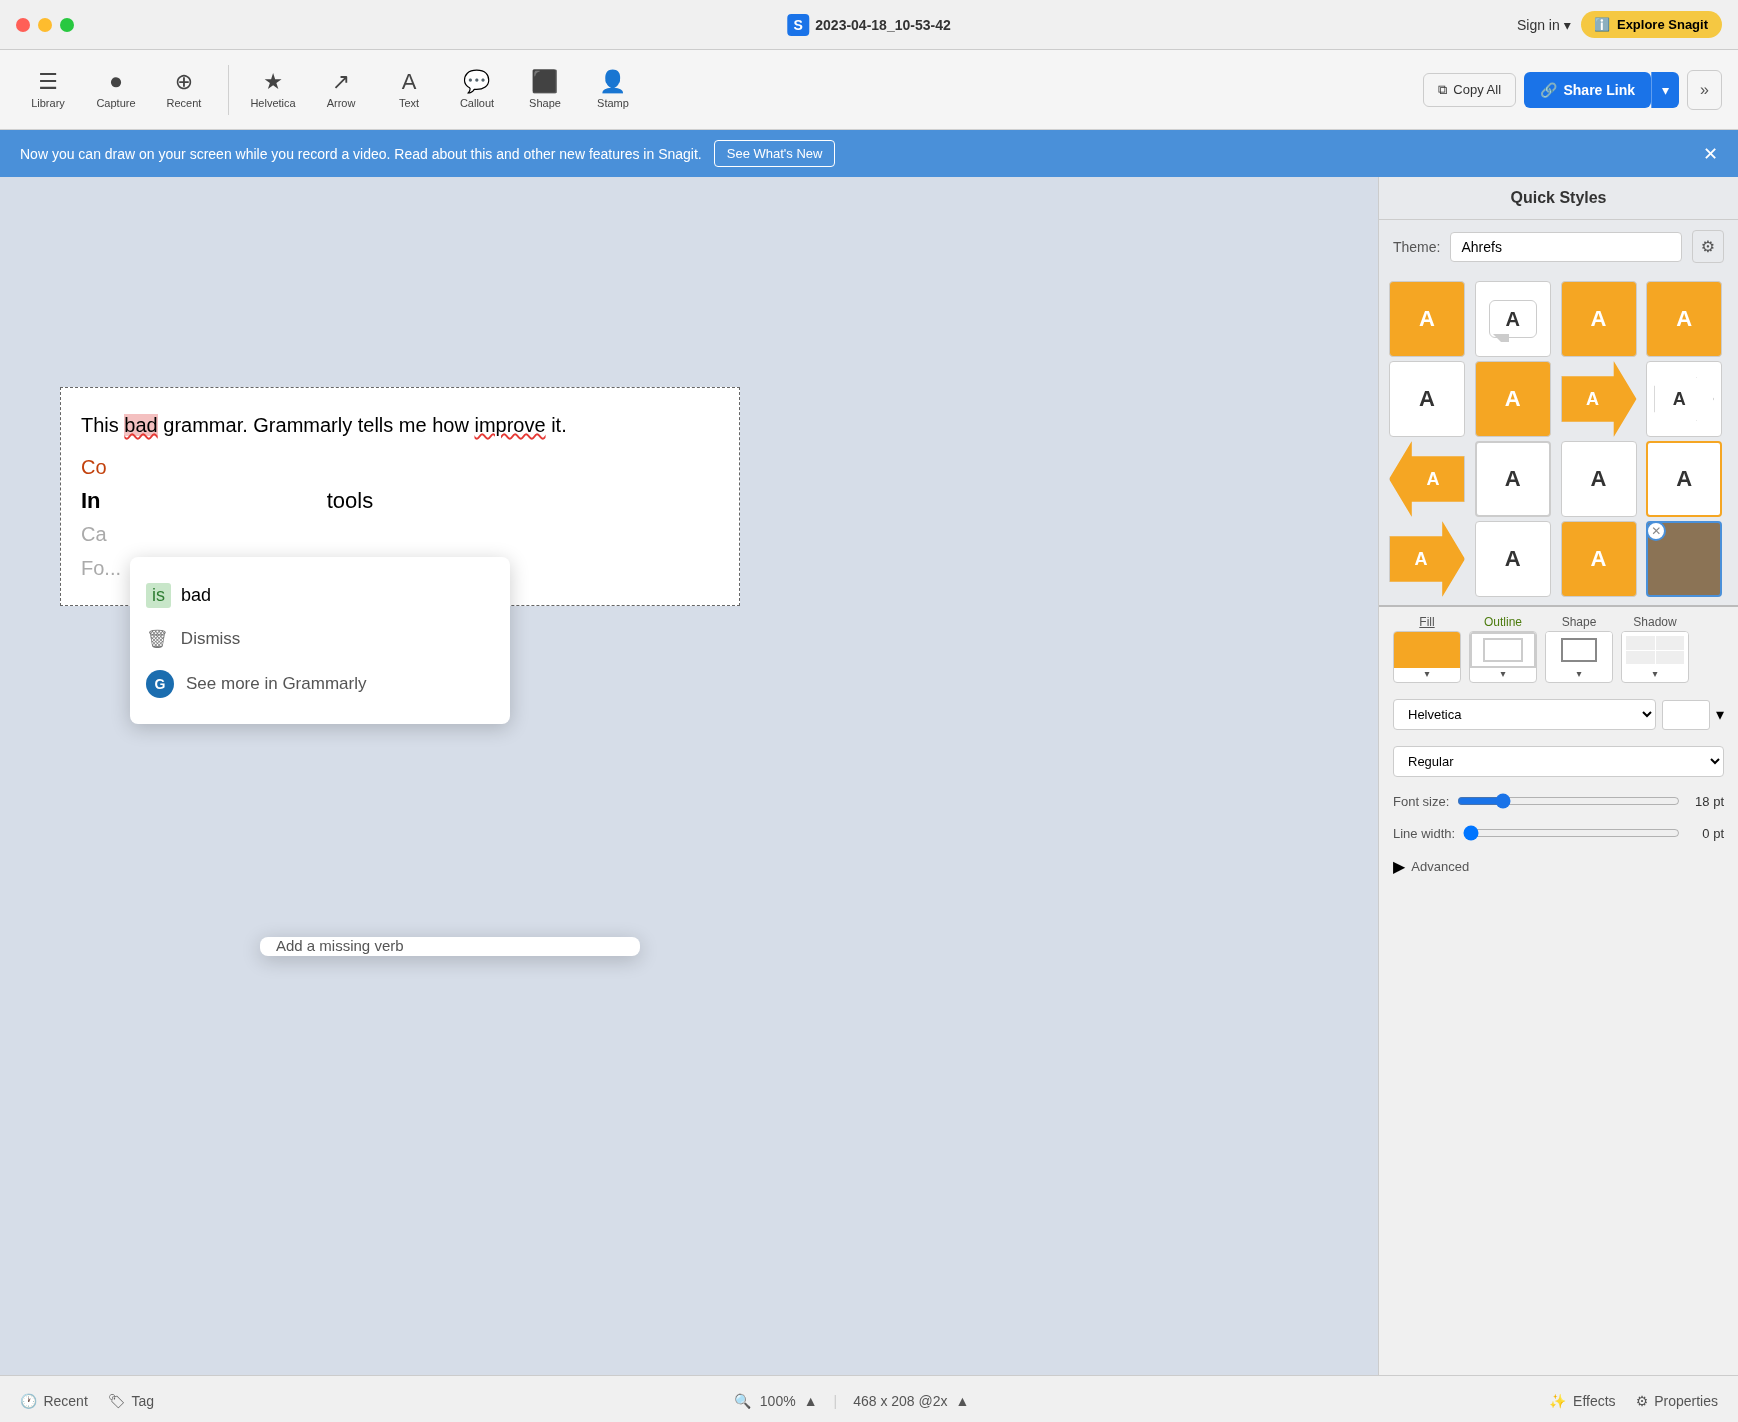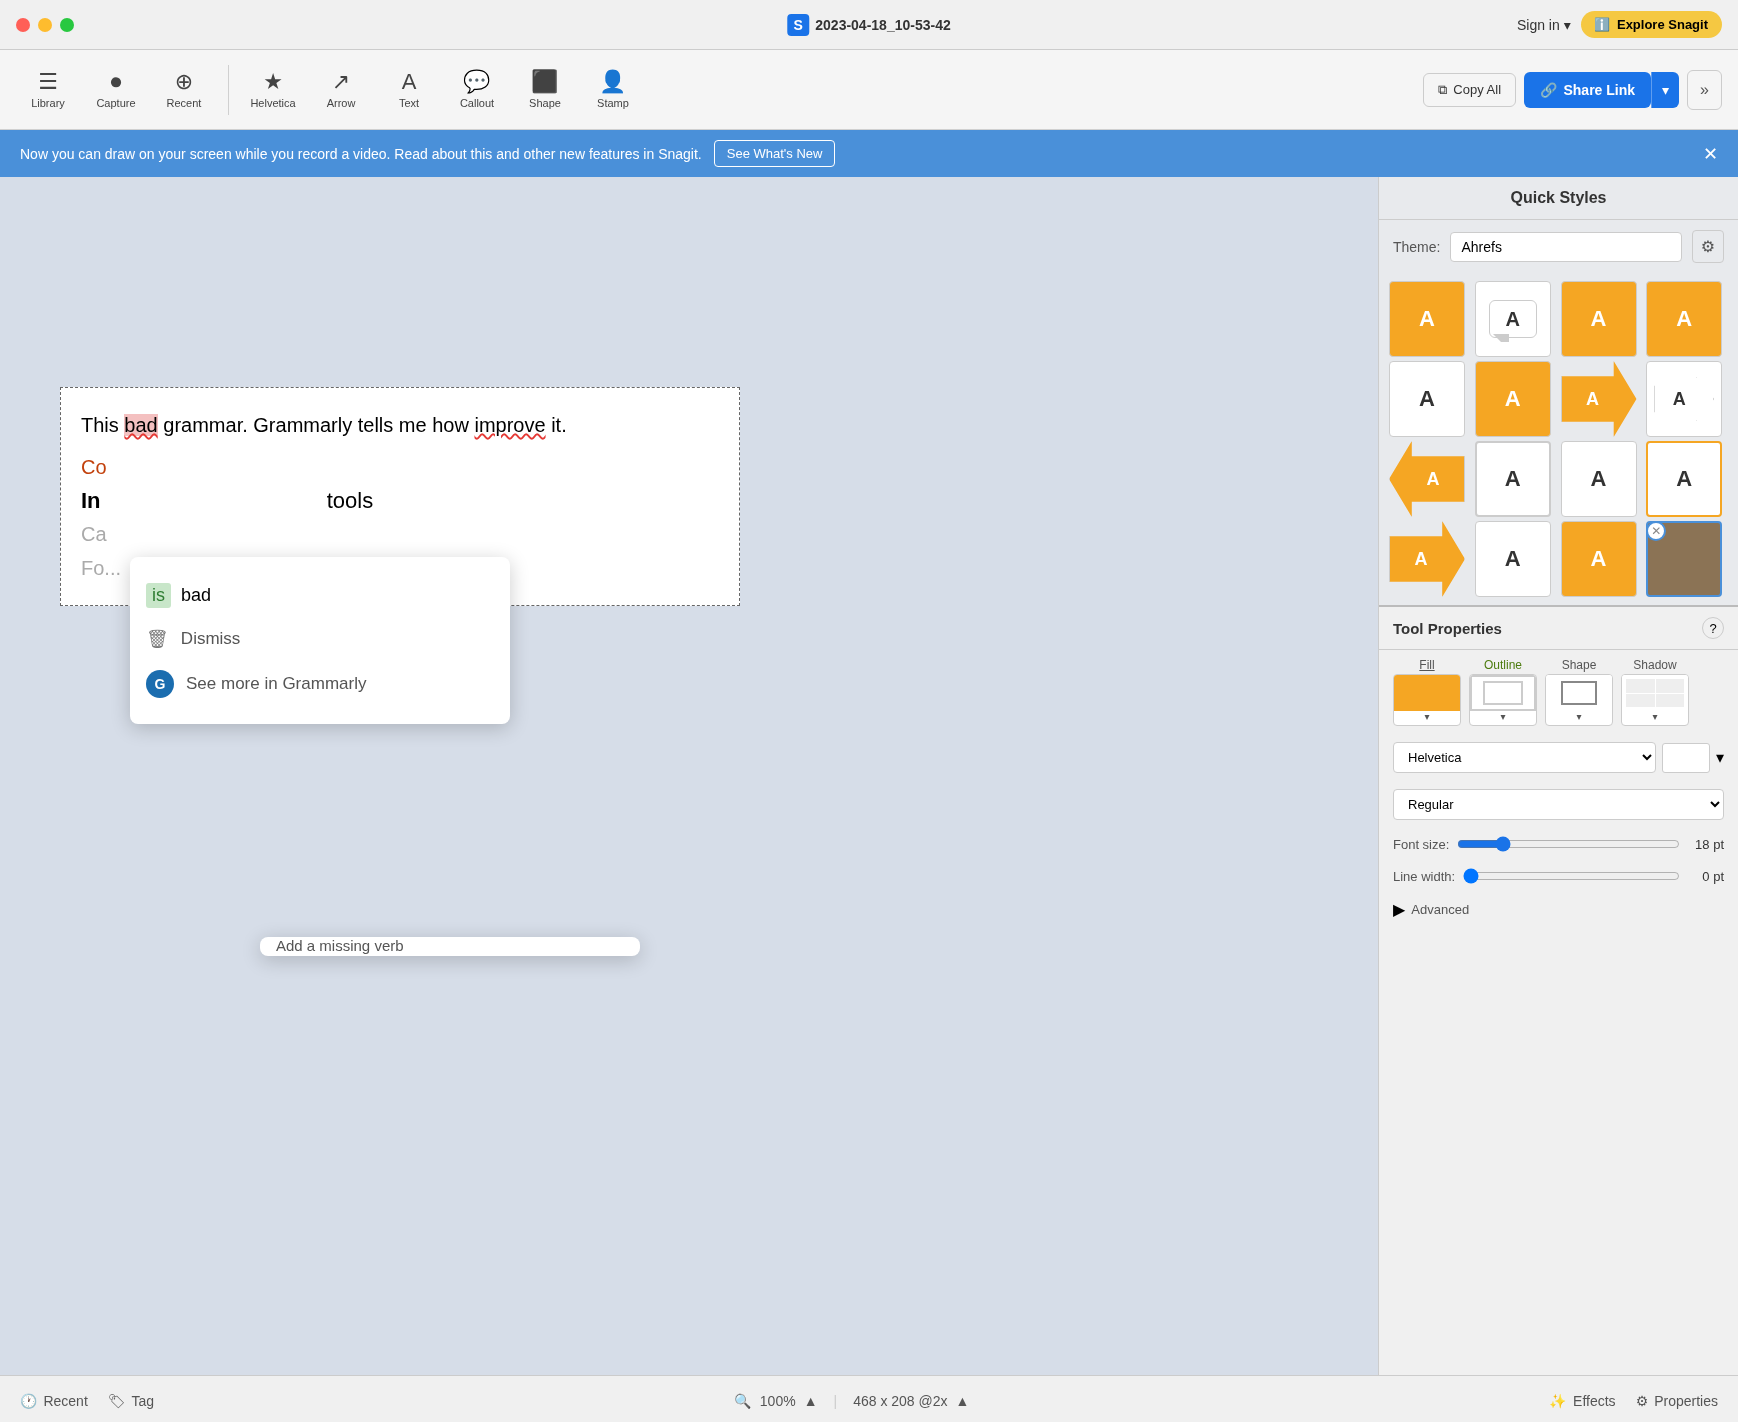--- a/index.html
+++ b/index.html
@@ -476,24 +476,20 @@
         <span style="font-size:22px;font-weight:bold;color:white;">A</span>
       </div>
       <div class="style-cell selected" style="background:#8b7355; position:relative; overflow:visible;">
         <div style="position:absolute;top:-2px;left:-2px;width:20px;height:20px;background:white;border:2px solid #4a90d9;border-radius:50%;display:flex;align-items:center;justify-content:center;z-index:10;">
           <span style="font-size:12px;color:#888;">✕</span>
         </div>
       </div>
     </div>
 
     <div class="tool-props-panel">
-      <div class="tool-props-header">
-        <span class="tool-props-title">Tool Properties</span>
-        <button class="help-btn">?</button>
-      </div>
 
       <div class="props-row">
         <div style="display:flex;gap:8px;align-items:flex-start;">
           <div style="display:flex;flex-direction:column;align-items:center;gap:2px;">
             <span style="font-size:12px;color:#555;text-decoration:underline;">Fill</span>
             <div class="props-swatch" style="width:68px;height:52px;">
               <div class="swatch-color-area" style="background:#f5a623;"></div>
               <span class="swatch-arrow">▾</span>
             </div>
           </div>

